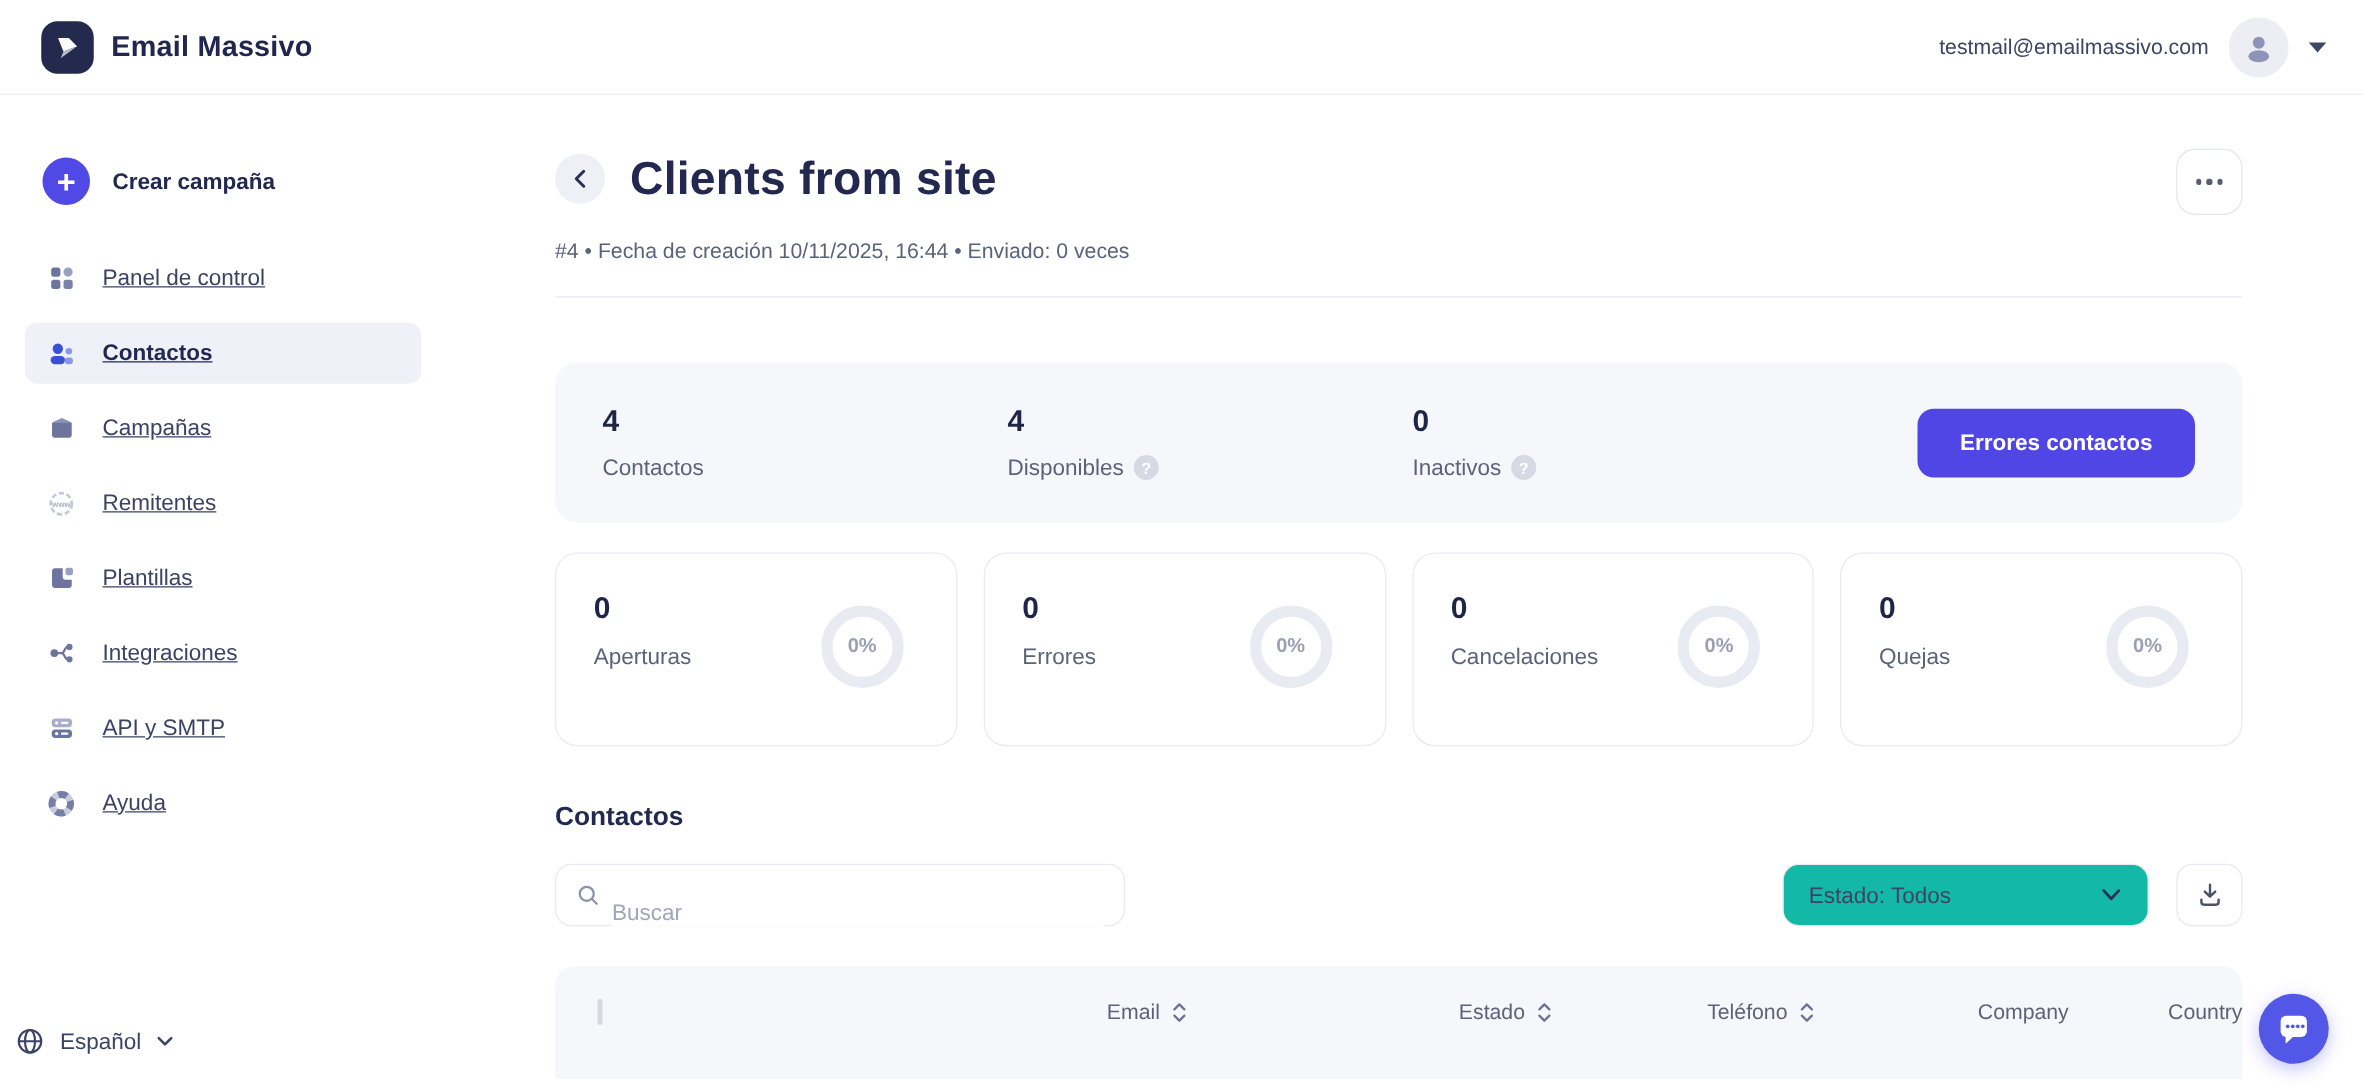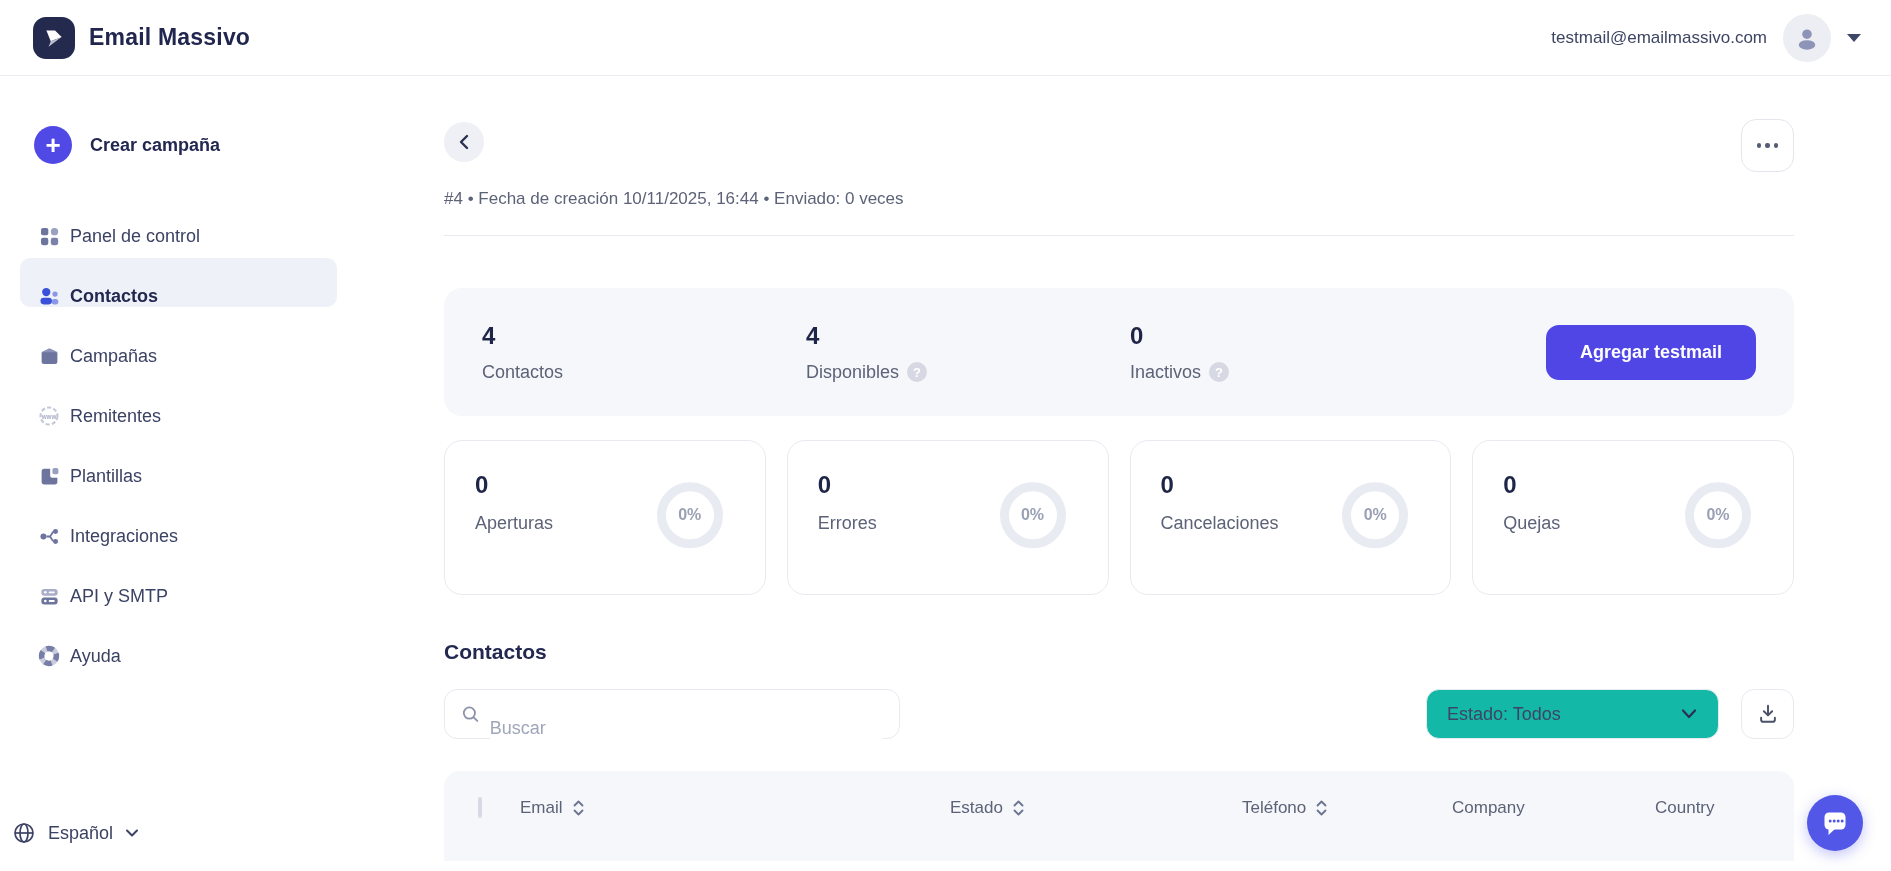--- a/index.html
+++ b/index.html
@@ -36,22 +36,22 @@
   .create-campaign {
     display:flex; align-items:center; gap:18px; padding:10px 14px; cursor:pointer;
   }
   .plus-circle {
     width:38px; height:38px; border-radius:50%; background:#5049e5; color:#fff;
     display:flex; align-items:center; justify-content:center; font-size:26px; font-weight:bold; line-height:1;
   }
   .create-label { font-size:18px; font-weight:600; color:#232850; }
   .nav { margin-top:24px; display:flex; flex-direction:column; gap:11px; }
   .nav-item {
-    display:flex; align-items:flex-end; gap:10px; height:49px; padding:0 18px;
-    border-radius:10px; cursor:pointer; font-size:18px; color:#3b4264;
+    display:flex; align-items:center; gap:22px; height:49px; padding:0 18px;
+    border-radius:10px; cursor:pointer; font-size:18px; color:#3b4264;text-decoration:underline;
   }
   .nav-item.active { background:#eef1f8; color:#232850; font-weight:600; }
   .nav-icon { width:22px; height:22px; flex:0 0 auto; display:flex; align-items:center; justify-content:center; }
   .lang-switch {
     position:absolute; left:12px; bottom:26px; display:flex; align-items:center; gap:12px;
     font-size:18px; color:#3b4264; cursor:pointer;
   }
   
   .main { flex:1 1 auto; padding:46px 97px 0 87px; position:relative; }
   .title-row { display:flex; align-items:center; position:relative; }
@@ -122,21 +122,21 @@
   .download-btn {
     margin-left:22px; width:53px; height:50px; border:1px solid #e8eaf0; border-radius:13px;
     background:#fff; cursor:pointer; display:flex; align-items:center; justify-content:center;
   }
   
   .table-head {
     margin-top:32px; height:90px; background:#f6f7fa; border-radius:16px 16px 0 0;
     display:grid; grid-template-columns:42px 430px 292px 210px 203px 1fr;
     align-items:center; padding:0 0 16px 34px;
   }
-  .th { font-size:17px; color:#5c6378; display:flex; align-items:center; gap:9px; }
+  .th { font-size:17px; color:#5c6378; display:flex; align-items:center; gap:9px;justify-content:flex-end; }
   .checkbox {
     width:26px; height:26px; border:2px solid #d7dae3; border-radius:7px; background:#fff; cursor:pointer;
   }
   .sort-icon { cursor:pointer; display:inline-flex; }
   
   .chat-fab {
     position:absolute; right:28px; bottom:20px; width:56px; height:56px; border:none;
     border-radius:50%; background:#5357e8; cursor:pointer; display:flex;
     align-items:center; justify-content:center; box-shadow:0 4px 14px rgba(83,87,232,.35);
     z-index:9;
@@ -291,20 +291,21 @@
       </defs>
       <line x1="106" y1="8" x2="208" y2="55" stroke="#ea1c0d" stroke-width="7.5" stroke-linecap="round" marker-end="url(#arrhead)"></line>
     </svg>
 
     <div class="title-row">
       <button class="back-btn">
         <svg width="14" height="18" viewBox="0 0 14 18">
           <path d="M10 3 L4 9 L10 15" fill="none" stroke="#2a3050" stroke-width="2.4" stroke-linecap="round" stroke-linejoin="round"></path>
         </svg>
       </button>
+      <h1 class="page-title">Clients from site</h1>
       <button class="more-btn">
         <span class="dot"></span>
         <span class="dot"></span>
         <span class="dot"></span>
       </button>
     </div>
 
     <div class="page-subtitle">#4 • Fecha de creación 10/11/2025, 16:44 • Enviado: 0 veces</div>
     <div class="title-divider"></div>
 
@@ -322,21 +323,21 @@
           <span class="help-badge">?</span>
         </div>
       </div>
       <div class="summary-stat">
         <div class="summary-value">0</div>
         <div class="summary-label">
           <span>Inactivos</span>
           <span class="help-badge">?</span>
         </div>
       </div>
-      <button class="add-contacts-btn">Agregar testmail</button>
+      <button class="add-contacts-btn">Errores contactos</button>
     </section>
 
     <section class="metrics">
       <div class="metric-card">
         <div class="metric-value">0</div>
         <div class="metric-label">Aperturas</div>
         <div class="metric-ring">0%</div>
       </div>
       <div class="metric-card">
         <div class="metric-value">0</div>

